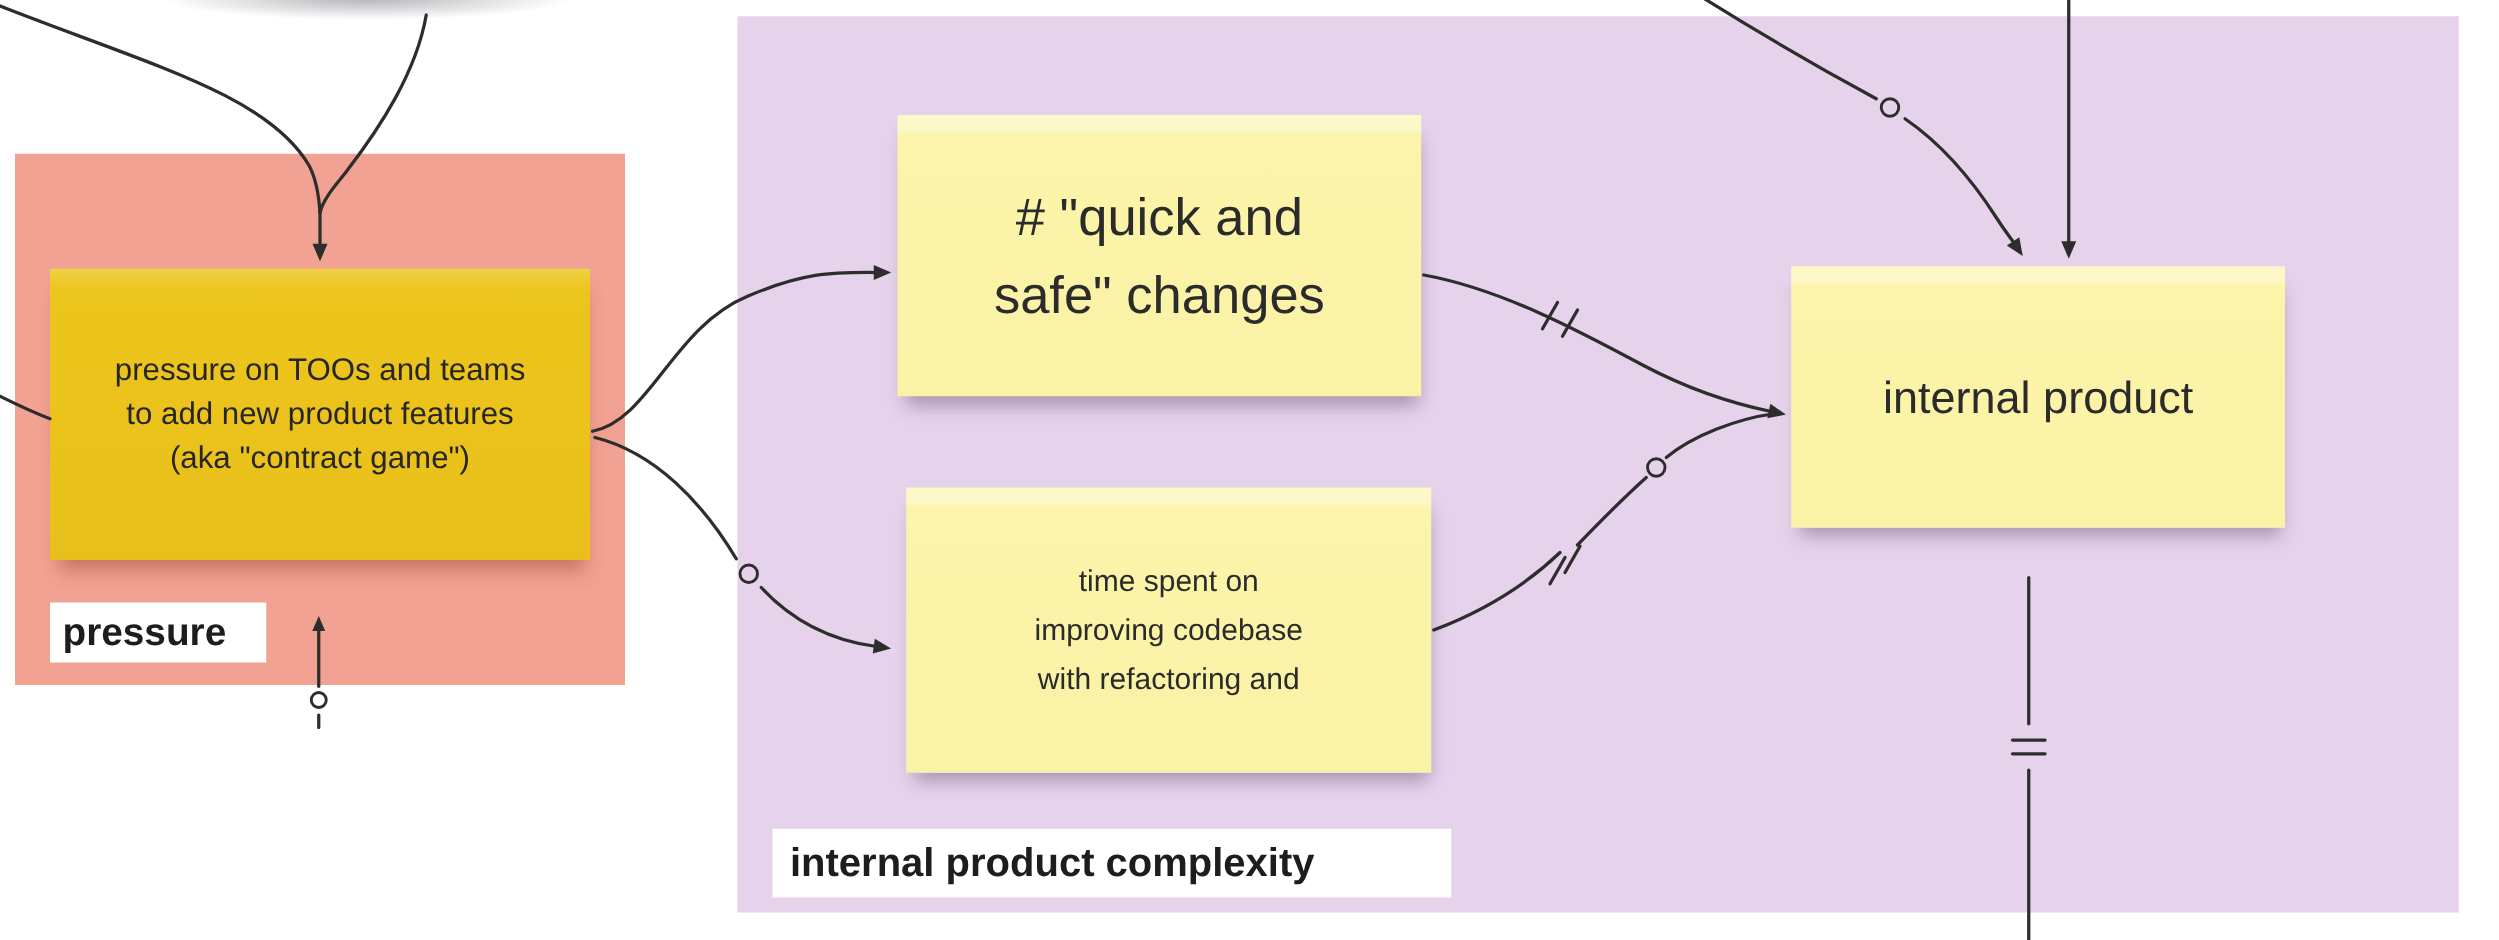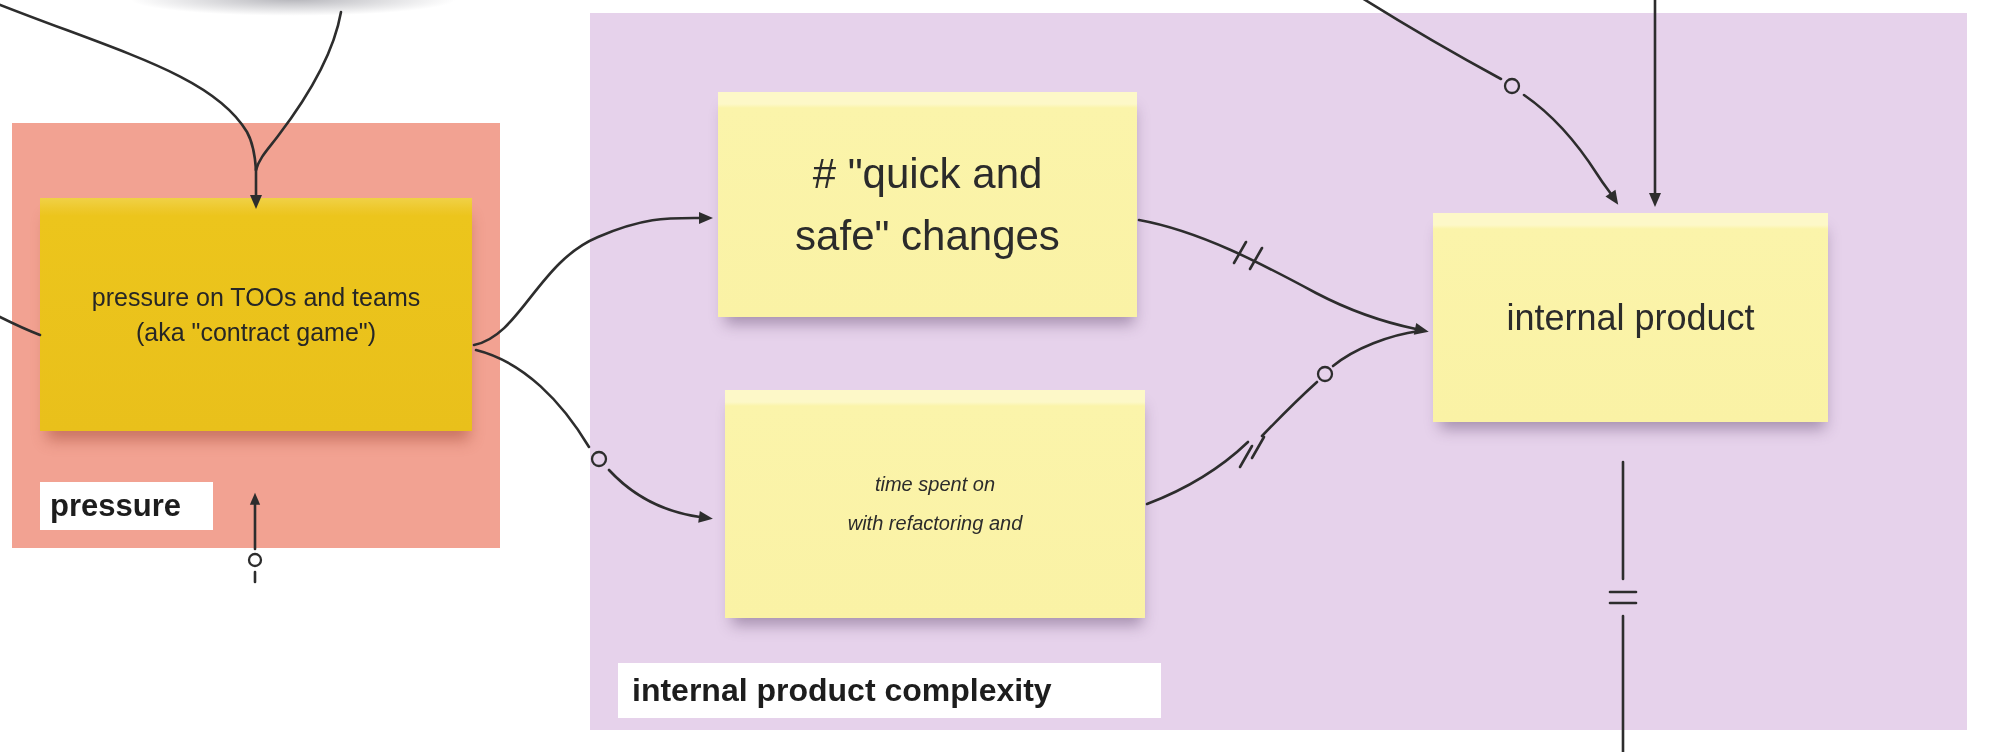--- a/index.html
+++ b/index.html
@@ -11,23 +11,23 @@
   .top-shadow{position:absolute;left:128px;top:-18px;width:330px;height:34px;
               background:radial-gradient(ellipse at center, rgba(120,120,130,.55), rgba(120,120,130,0) 70%);}
   .note{position:absolute;display:flex;flex-direction:column;justify-content:center;align-items:center;
         text-align:center;color:#2b2b2b;}
   .note-yellow{background:linear-gradient(180deg,#fdf8c8 0px,#fdf8c8 12px,#fbf4aa 16px,#faf2a5 100%);
                box-shadow:2px 12px 14px -5px rgba(70,45,85,.40);}
   .note-gold{background:linear-gradient(180deg,#f0d146 0px,#eec92e 10px,#ecc51c 18px,#e9c01b 100%);
              box-shadow:2px 14px 14px -5px rgba(150,60,40,.45);color:#262626;}
   .note-gold .ln{font-size:25px;line-height:35px;}
   .note-quick .ln{font-size:42px;line-height:62px;}
-  .note-time .ln{font-size:20px;line-height:39px;font-style:italic;}
+  .note-time .ln{font-size:24px;line-height:39px;}
   .note-complex .ln{font-size:36px;line-height:50px;}
-  .note-pressure-note{left:40px;top:198px;width:432px;height:233px;}
+  .note-pressure-note{left:40px;top:215px;width:432px;height:233px;}
   .note-quick{left:718px;top:92px;width:419px;height:225px;}
   .note-time{left:725px;top:390px;width:420px;height:228px;}
   .note-complex{left:1433px;top:213px;width:395px;height:209px;}
   .frame-label{position:absolute;background:#ffffff;color:#1d1d1d;font-weight:bold;
                display:flex;align-items:center;}
   .label-pressure{left:40px;top:482px;width:163px;height:48px;font-size:31px;padding-left:10px;}
   .label-ipc{left:618px;top:663px;width:529px;height:55px;font-size:32px;padding-left:14px;}
   svg.overlay{position:absolute;left:0;top:0;width:1999px;height:752px;pointer-events:none;}
   svg.overlay .stroke{fill:none;stroke:#2d2d2d;stroke-width:2.6px;stroke-linecap:round;}
   svg.overlay .omark{fill:none;stroke:#2d2d2d;stroke-width:2.3px;}
@@ -37,30 +37,32 @@
 
 <div class="canvas">
 
   <div class="region region-pressure"></div>
   <div class="region region-ipc"></div>
 
   <div class="top-shadow"></div>
 
   <div class="note note-gold note-pressure-note">
     <div class="ln">pressure on TOOs and teams</div>
+    <div class="ln">to add new product features</div>
     <div class="ln">(aka "contract game")</div>
   </div>
 
   <div class="note note-yellow note-quick">
     <div class="ln"># "quick and</div>
     <div class="ln">safe" changes</div>
   </div>
 
   <div class="note note-yellow note-time">
     <div class="ln">time spent on</div>
+    <div class="ln">improving codebase</div>
     <div class="ln">with refactoring and</div>
   </div>
 
   <div class="note note-yellow note-complex">
     <div class="ln">internal product</div>
   </div>
 
   <div class="frame-label label-pressure">
     <span>pressure</span>
   </div>

